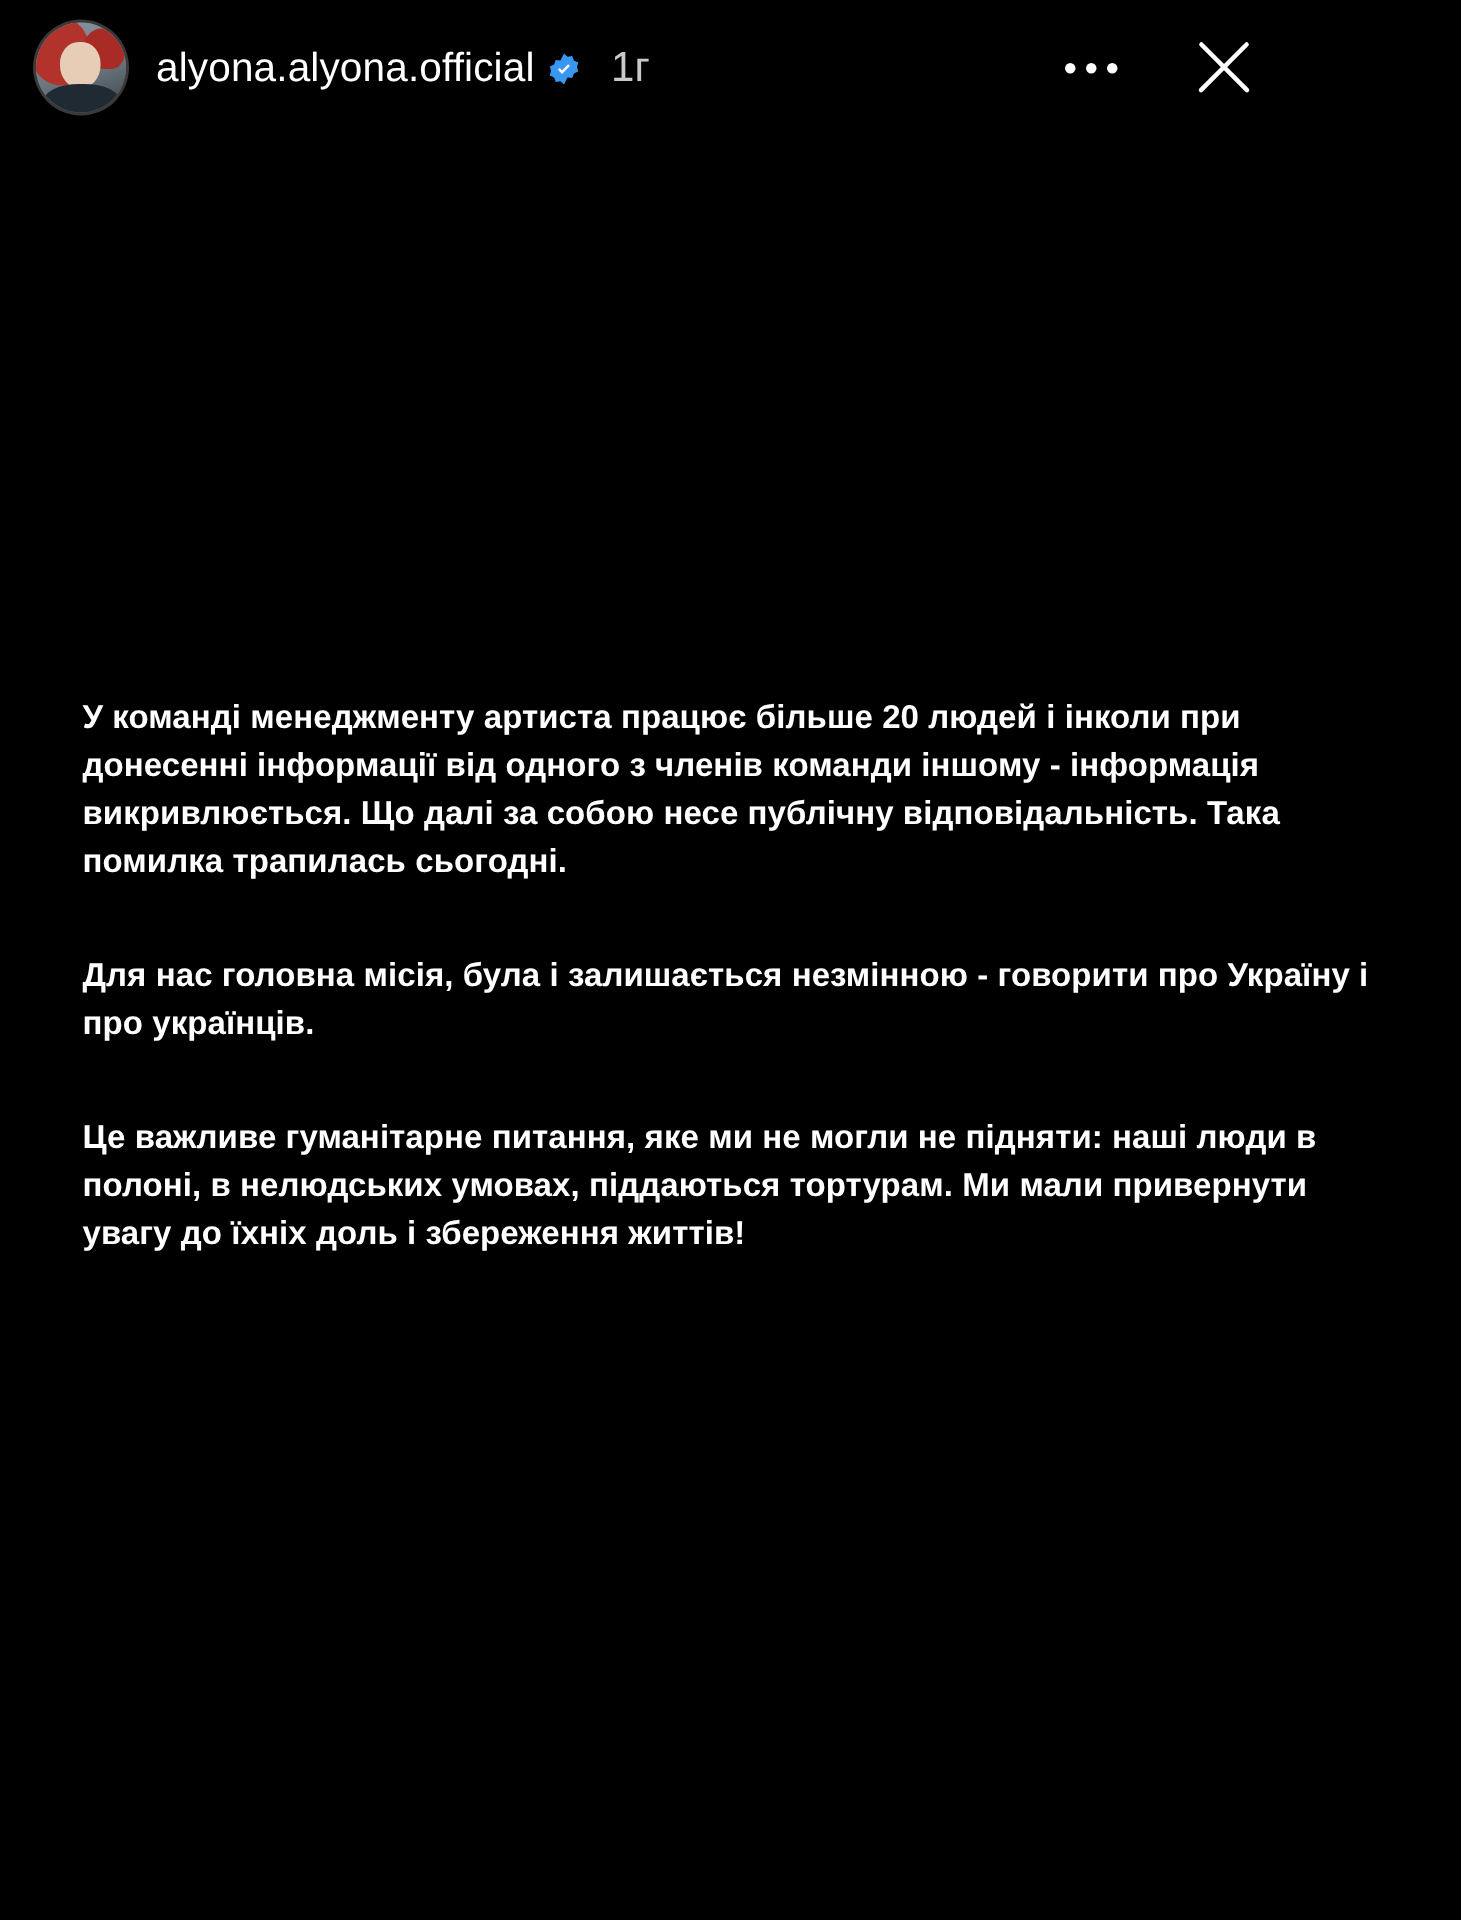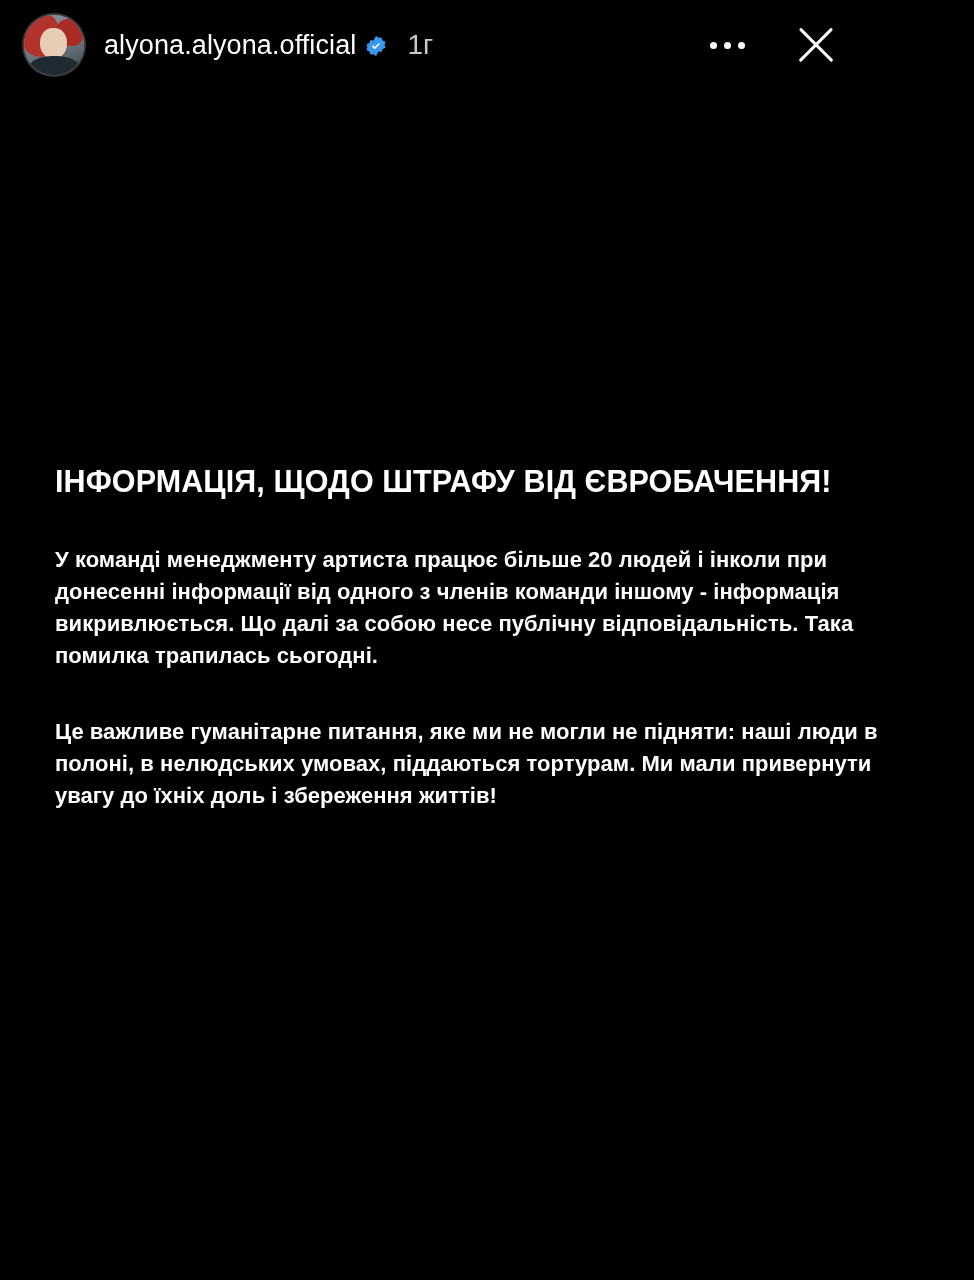--- a/index.html
+++ b/index.html
@@ -210,16 +210,16 @@
   <div class="more-button">
     <i></i>
     <i></i>
     <i></i>
   </div>
 
   <div class="close-button"></div>
 </div>
 
 <div class="story-body">
-  <p class="story-title">ІНФОРМАЦІЯ, ЩОДО ШТРАФУ ВІД ЄВРОБАЧЕННЯ!</p>
   <p class="story-paragraph">У команді менеджменту артиста працює більше 20 людей і інколи при донесенні інформації від одного з членів команди іншому - інформація викривлюється. Що далі за собою несе публічну відповідальність. Така помилка трапилась сьогодні.</p>
+  <p class="story-paragraph">Для нас головна місія, була і залишається незмінною - говорити про Україну і про українців.</p>
   <p class="story-paragraph">Це важливе гуманітарне питання, яке ми не могли не підняти: наші люди в полоні, в нелюдських умовах, піддаються тортурам. Ми мали привернути увагу до їхніх доль і збереження життів!</p>
 </div>
 
 </body></html>

